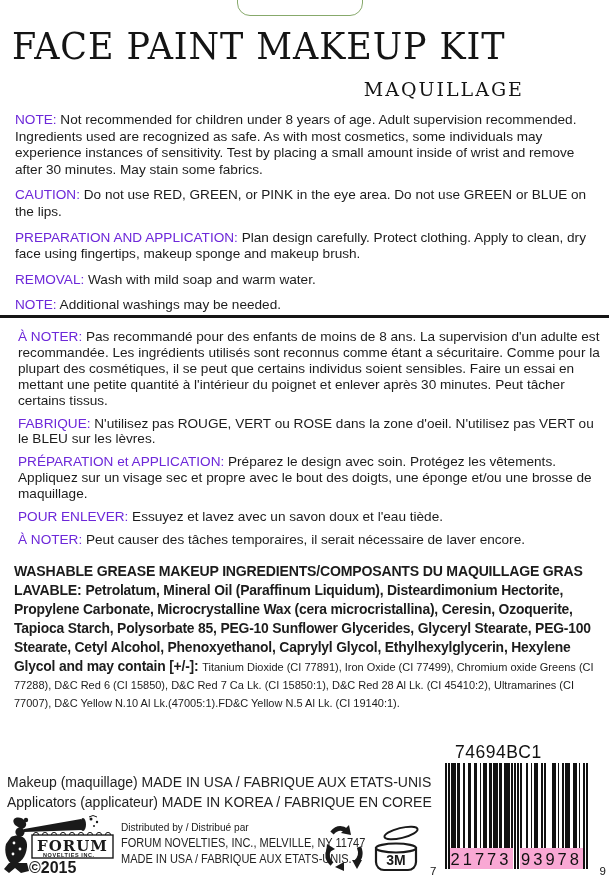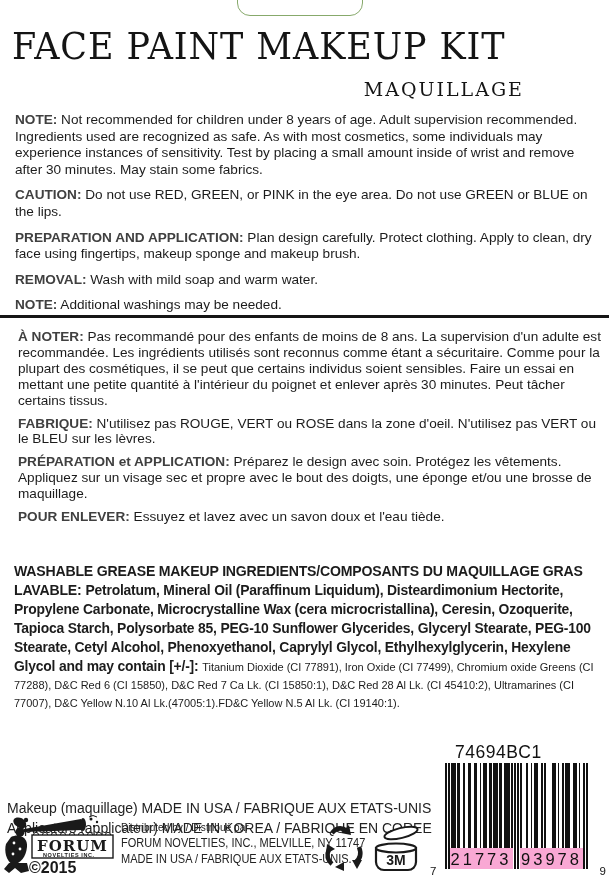--- a/index.html
+++ b/index.html
@@ -16,30 +16,30 @@
          transform:scaleX(0.92);transform-origin:left top;}
   .subtitle{position:absolute;left:0;top:78px;width:524px;text-align:right;
             font-family:"DejaVu Serif",serif;font-size:19px;letter-spacing:2px;color:#141414;}
 
   
   .sec{position:absolute;}
   .sec-en{top:112px;left:15px;width:584px;font-size:13.6px;line-height:16.6px;}
   .sec-en p{margin:0 0 9px 0;}
   .sec-fr{top:329px;left:15px;width:588px;font-size:13.6px;line-height:15.9px;}
   .sec-fr p{margin:0 0 7px 3px;}
-  .lbl{font-weight:bold;color:#404040;}
+  .lbl{font-weight:normal;color:#6d28d9;}
   .divider{position:absolute;left:0;top:315px;width:609px;height:2.5px;background:#151515;}
 
   .sec-ing{top:562px;left:14px;width:591px;font-size:13.8px;line-height:18px;}
   .ing-head{font-weight:bold;font-size:14.1px;letter-spacing:-0.2px;}
   .ing-main{font-weight:bold;font-size:13.9px;letter-spacing:-0.2px;}
   .ing-rest{font-size:11px;}
 
   
-  .made-in{position:absolute;left:7px;top:773px;font-size:14px;line-height:19.5px;color:#222;margin-top:26px;}
+  .made-in{position:absolute;left:7px;top:773px;font-size:14px;line-height:19.5px;color:#222;}
   .distributor{position:absolute;left:121px;top:820px;color:#222;
                transform:scaleX(0.88);transform-origin:left top;white-space:nowrap;}
   .distributor .d1{font-size:11.5px;line-height:15px;}
   .distributor .d2{font-size:12.5px;line-height:16px;}
   .logo-svg{position:absolute;left:1px;top:815px;}
   .recycle-svg{position:absolute;left:318px;top:820px;}
   .pao-svg{position:absolute;left:369px;top:824px;}
 
   
   .upc-block{position:absolute;left:428px;top:742px;width:180px;height:135px;}
@@ -73,20 +73,21 @@
     <p><span class="lbl">NOTE:</span> <span>Additional washings may be needed.</span></p>
   </div>
 
   <div class="divider"></div>
 
   <div class="sec sec-fr">
     <p><span class="lbl">À NOTER:</span> <span>Pas recommandé pour des enfants de moins de 8 ans. La supervision d'un adulte est recommandée. Les ingrédients utilisés sont reconnus comme étant a sécuritaire. Comme pour la plupart des cosmétiques, il se peut que certains individus soient sensibles. Faire un essai en mettant une petite quantité à l'intérieur du poignet et enlever après 30 minutes. Peut tâcher certains tissus.</span></p>
     <p><span class="lbl">FABRIQUE:</span> <span>N'utilisez pas ROUGE, VERT ou ROSE dans la zone d'oeil. N'utilisez pas VERT ou le BLEU sur les lèvres.</span></p>
     <p><span class="lbl">PRÉPARATION et APPLICATION:</span> <span>Préparez le design avec soin. Protégez les vêtements. Appliquez sur un visage sec et propre avec le bout des doigts, une éponge et/ou une brosse de maquillage.</span></p>
     <p><span class="lbl">POUR ENLEVER:</span> <span>Essuyez et lavez avec un savon doux et l'eau tiède.</span></p>
+    <p><span class="lbl">À NOTER:</span> <span>Peut causer des tâches temporaires, il serait nécessaire de laver encore.</span></p>
   </div>
 
   <div class="sec sec-ing">
     <span class="ing-head">WASHABLE GREASE MAKEUP INGREDIENTS/COMPOSANTS DU MAQUILLAGE GRAS LAVABLE:</span>
     <span class="ing-main">Petrolatum, Mineral Oil (Paraffinum Liquidum), Disteardimonium Hectorite, Propylene Carbonate, Microcrystalline Wax (cera microcristallina), Ceresin, Ozoquerite, Tapioca Starch, Polysorbate 85, PEG-10 Sunflower Glycerides, Glyceryl Stearate, PEG-100 Stearate, Cetyl Alcohol, Phenoxyethanol, Caprylyl Glycol, Ethylhexylglycerin, Hexylene Glycol and may contain [+/-]: </span><span class="ing-rest">Titanium Dioxide (CI 77891), Iron Oxide (CI 77499), Chromium oxide Greens (CI 77288), D&amp;C Red 6 (CI 15850), D&amp;C Red 7 Ca Lk. (CI 15850:1), D&amp;C Red 28 Al Lk. (CI 45410:2), Ultramarines (CI 77007), D&amp;C Yellow N.10 Al Lk.(47005:1).FD&amp;C Yellow N.5 Al Lk. (CI 19140:1).</span>
   </div>
 
   <div class="upc-block">
     <div class="upc-code">74694BC1</div>
     <div class="upc-bars">

